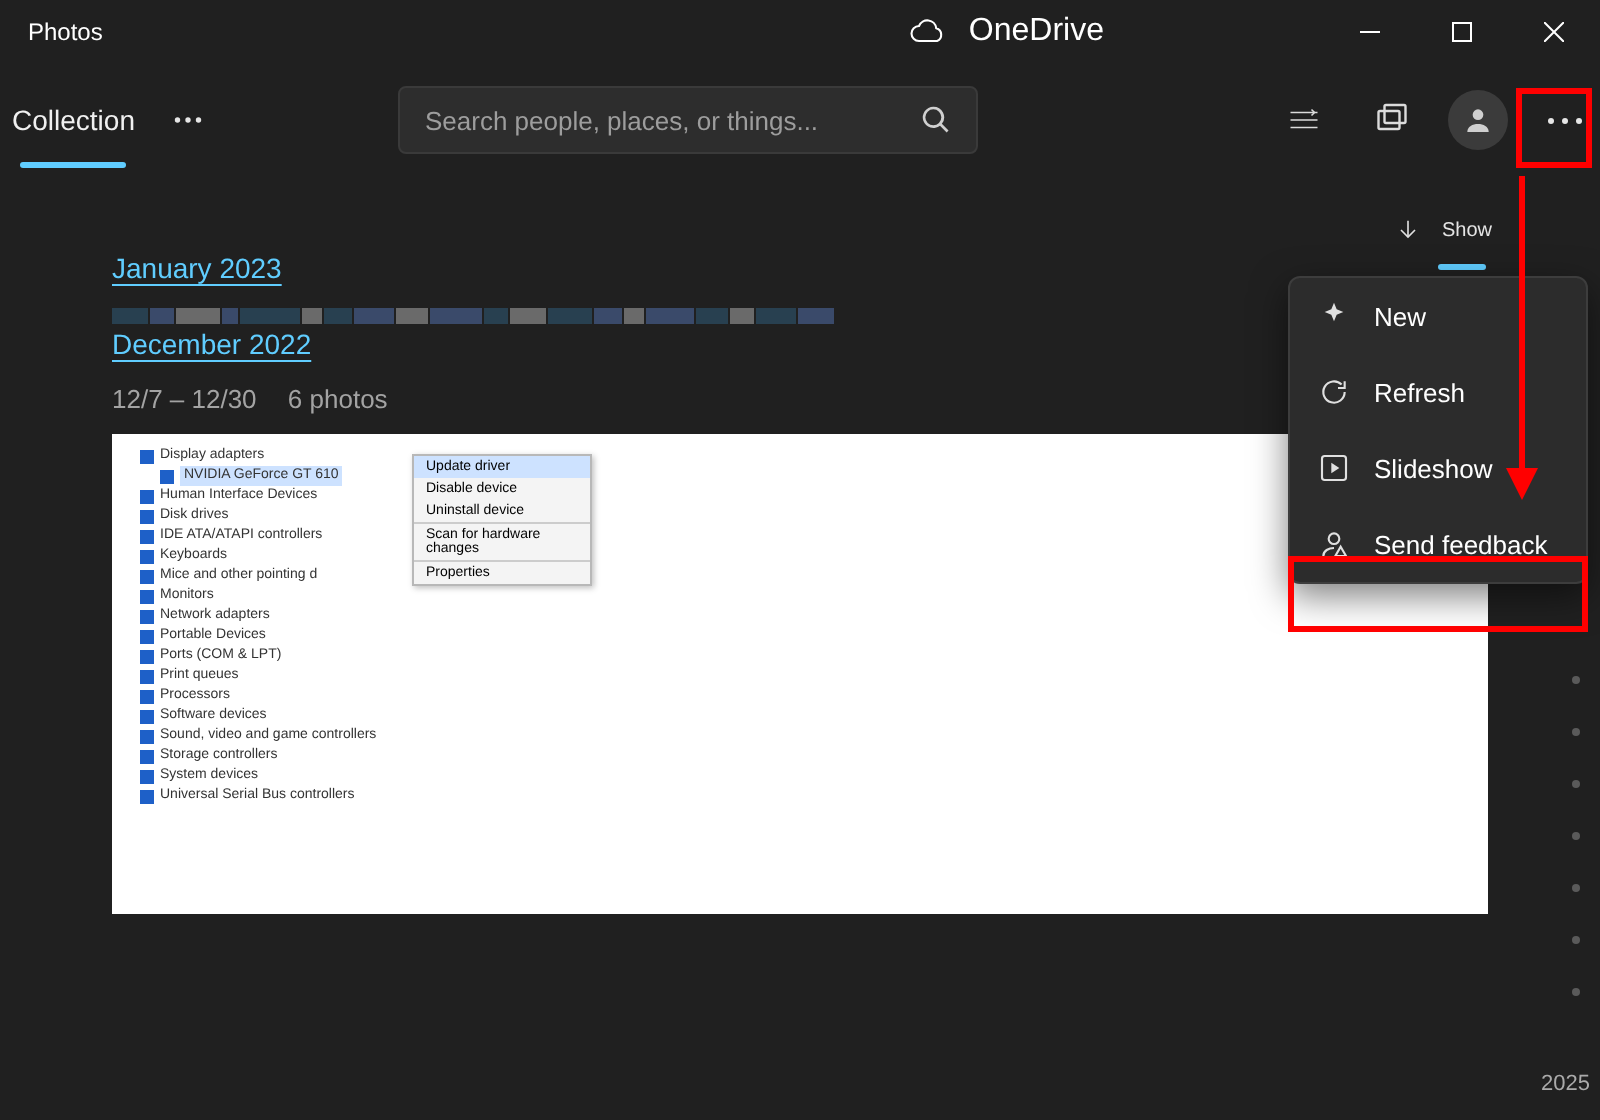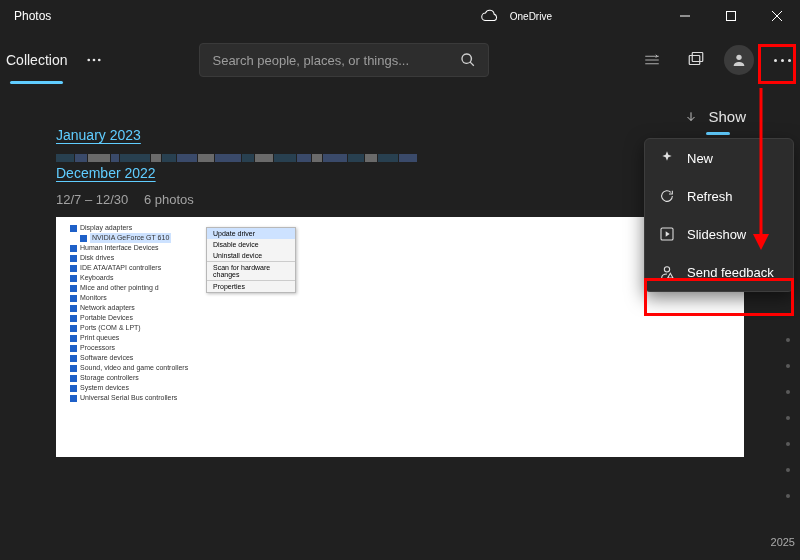--- a/index.html
+++ b/index.html
@@ -1,19 +1,19 @@
 <!DOCTYPE html>
 <html><head>
 <meta charset="utf-8">
 <style>
   * { box-sizing: border-box; margin: 0; padding: 0; }
   html, body { width: 800px; height: 560px; overflow: hidden; font-family: "Segoe UI", sans-serif; background: #202020; color: #fff; }
   .titlebar { height: 32px; display: flex; align-items: center; padding-left: 14px; font-size: 12px; }
   .titlebar .spacer { flex: 1; }
-  .cloud { display: flex; align-items: center; gap: 11px; font-size: 10px; margin-right: 110px; }
+  .cloud { display: flex; align-items: center; gap: 11px; font-size: 16px; margin-right: 110px; }
   .cloud svg { width: 18px; height: 18px; }
   .winbtns { display: flex; }
   .winbtn { width: 46px; height: 32px; display: flex; align-items: center; justify-content: center; }
   .winbtn svg { width: 10px; height: 10px; stroke: #fff; stroke-width: 1; fill: none; }
 
   .toolbar { height: 56px; display: flex; align-items: center; padding: 0 0; }
   .tab { font-size: 14px; color: #f0f0f0; padding: 6px 4px; margin-left: 2px; position: relative; }
   .tab .underline { position: absolute; left: 8px; right: 8px; bottom: -10px; height: 3px; background: #60cdff; border-radius: 2px; }
   .tbico { width: 34px; height: 34px; display: flex; align-items: center; justify-content: center; border-radius: 4px; margin-left: 6px; }
   .tbico svg { width: 18px; height: 18px; fill: #e6e6e6; }
@@ -54,21 +54,21 @@
   .tree .sel { background:#cde2ff; padding:0 2px; }
   .ctxmenu { position:absolute; top:10px; left:150px; width:90px; background:#f4f4f4; border:1px solid #b8b8b8; box-shadow:1px 1px 3px rgba(0,0,0,0.25); font-size:7px; }
   .ctxmenu .mi{ padding:2px 6px; }
   .ctxmenu .mi:first-child{ background:#cde2ff; }
 
   
   .menu { position: absolute; top: 98px; right: 6px; width: 150px; background: #2c2c2c; border: 1px solid #3d3d3d; border-radius: 6px; box-shadow: 0 6px 18px rgba(0,0,0,0.5); }
   .menu-item { height: 38px; display: flex; align-items: center; padding: 0 14px; gap: 12px; font-size: 13px; }
   .menu-item svg { width: 16px; height: 16px; fill: none; stroke: #e0e0e0; stroke-width: 1.6; }
   .menu-item.new svg{fill:#e0e0e0;}
-  .show { position:absolute; top: 108px; right: 54px; display:flex; align-items:center; gap:10px; font-size:15px; color:#e4e4e4; }
+  .show { position:absolute; top: 108px; right: 54px; display:flex; align-items:center; gap:10px; font-size:10px; color:#e4e4e4; }
   .show svg{width:14px;height:14px;stroke:#e0e0e0;stroke-width:1.4;fill:none;}
   .show .bar{position:absolute;left:22px;top:24px;width:24px;height:3px;background:#60cdff;border-radius:2px;}
 
   .arrow { position:absolute; top:88px; right:24px; pointer-events:none; }
 
   .right-dots { position:absolute; right:10px; top:338px; display:flex; flex-direction:column; gap:22px; }
   .right-dots .d{width:4px;height:4px;background:#5a5a5a;border-radius:50%;}
   .yearlabel { position:absolute; right:5px; bottom:12px; font-size:11px; color:#aaa; }
 </style>
 </head>

